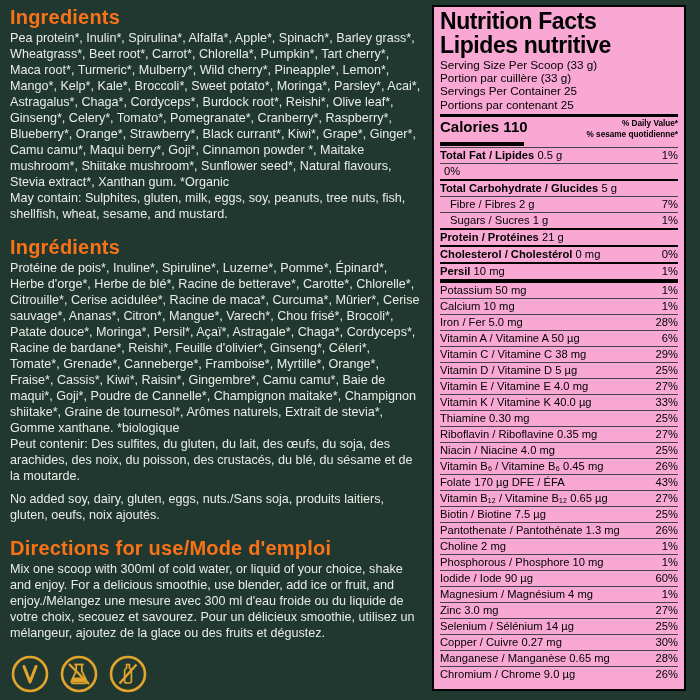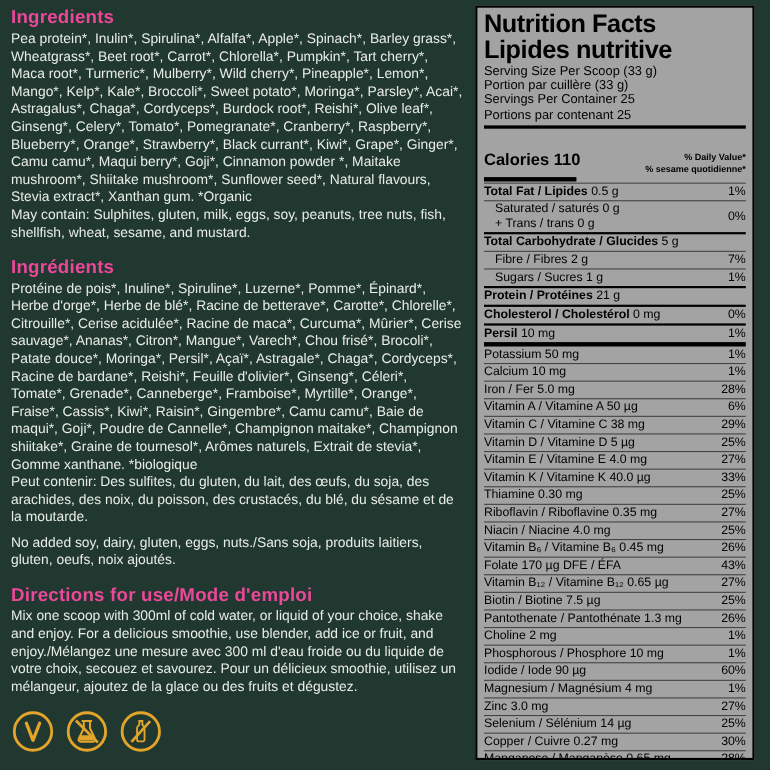--- a/index.html
+++ b/index.html
@@ -8,37 +8,37 @@
     background:#20382f;
     font-family:"Liberation Sans","DejaVu Sans",sans-serif;
     -webkit-font-smoothing:antialiased;
   }
   
   .left{
     position:absolute;left:0;top:0;width:432px;height:700px;
     box-sizing:border-box;padding:6px 10px 0 10px;color:#e9ece7;
   }
   .sec-title{
-    font-size:17px;font-weight:bold;color:#ec4899;margin:0 0 2px 0;letter-spacing:.2px;
+    font-size:20px;font-weight:bold;color:#f97316;margin:0 0 2px 0;letter-spacing:.2px;
   }
   .body-text{font-size:12.6px;line-height:1.27;margin:0;}
   .mt-sm{margin-top:7px;}
   .mt-md{margin-top:13px;}
   .icons-row{margin-top:13px;display:flex;gap:9px;align-items:center;}
   .badge{width:40px;height:40px;display:block;}
   
   .panel{
     position:absolute;left:432px;top:5px;width:254px;height:686px;
-    box-sizing:border-box;background:#a3a3a3;border:2px solid #000;
+    box-sizing:border-box;background:#f9a8d4;border:2px solid #000;
     padding:3px 6px 2px 6px;color:#000;overflow:hidden;
   }
   .nf-title{font-size:23px;font-weight:bold;line-height:1.04;letter-spacing:-0.4px;}
   .serving-line{font-size:11.7px;line-height:1.14;}
   .rule-med{border-top:3px solid #000;margin-top:3px;}
-  .cal-row{display:flex;justify-content:space-between;align-items:flex-start;padding-top:2px;margin-top:19px;}
+  .cal-row{display:flex;justify-content:space-between;align-items:flex-start;padding-top:2px;}
   .cal-label{font-size:15px;font-weight:bold;line-height:1.1;}
   .dv-head{text-align:right;font-size:8.2px;font-weight:bold;line-height:1.3;}
   .cal-bar{width:84px;height:4px;background:#000;margin-top:2px;}
   .rows{margin-top:1px;}
   .nf-row{
     display:flex;justify-content:space-between;align-items:center;
     font-size:11.2px;line-height:1.16;min-height:14.8px;box-sizing:border-box;
     border-top:1px solid #444;padding:1px 0;
   }
   .nf-row.sep-med{border-top:2px solid #000;}
@@ -107,24 +107,20 @@
     </span>
   </div>
   <div class="cal-bar"></div>
 
   <div class="rows" id="nf-rows">
       <div class="nf-row sep-thin">
         <span class="lbl"><b>Total Fat / Lipides</b> 0.5 g</span>
         <span class="pct">1%</span>
       </div>
       <div class="nf-row sep-thin ind">
-        <span class="lbl">
-          <div>Saturated / saturés 0 g</div>
-          <div>+ Trans / trans 0 g</div>
-        </span>
         <span class="pct">0%</span>
       </div>
       <div class="nf-row sep-med">
         <span class="lbl"><b>Total Carbohydrate / Glucides</b> 5 g</span>
         <span class="pct"></span>
       </div>
       <div class="nf-row sep-thin ind">
         <span class="lbl">Fibre / Fibres 2 g</span>
         <span class="pct">7%</span>
       </div>

